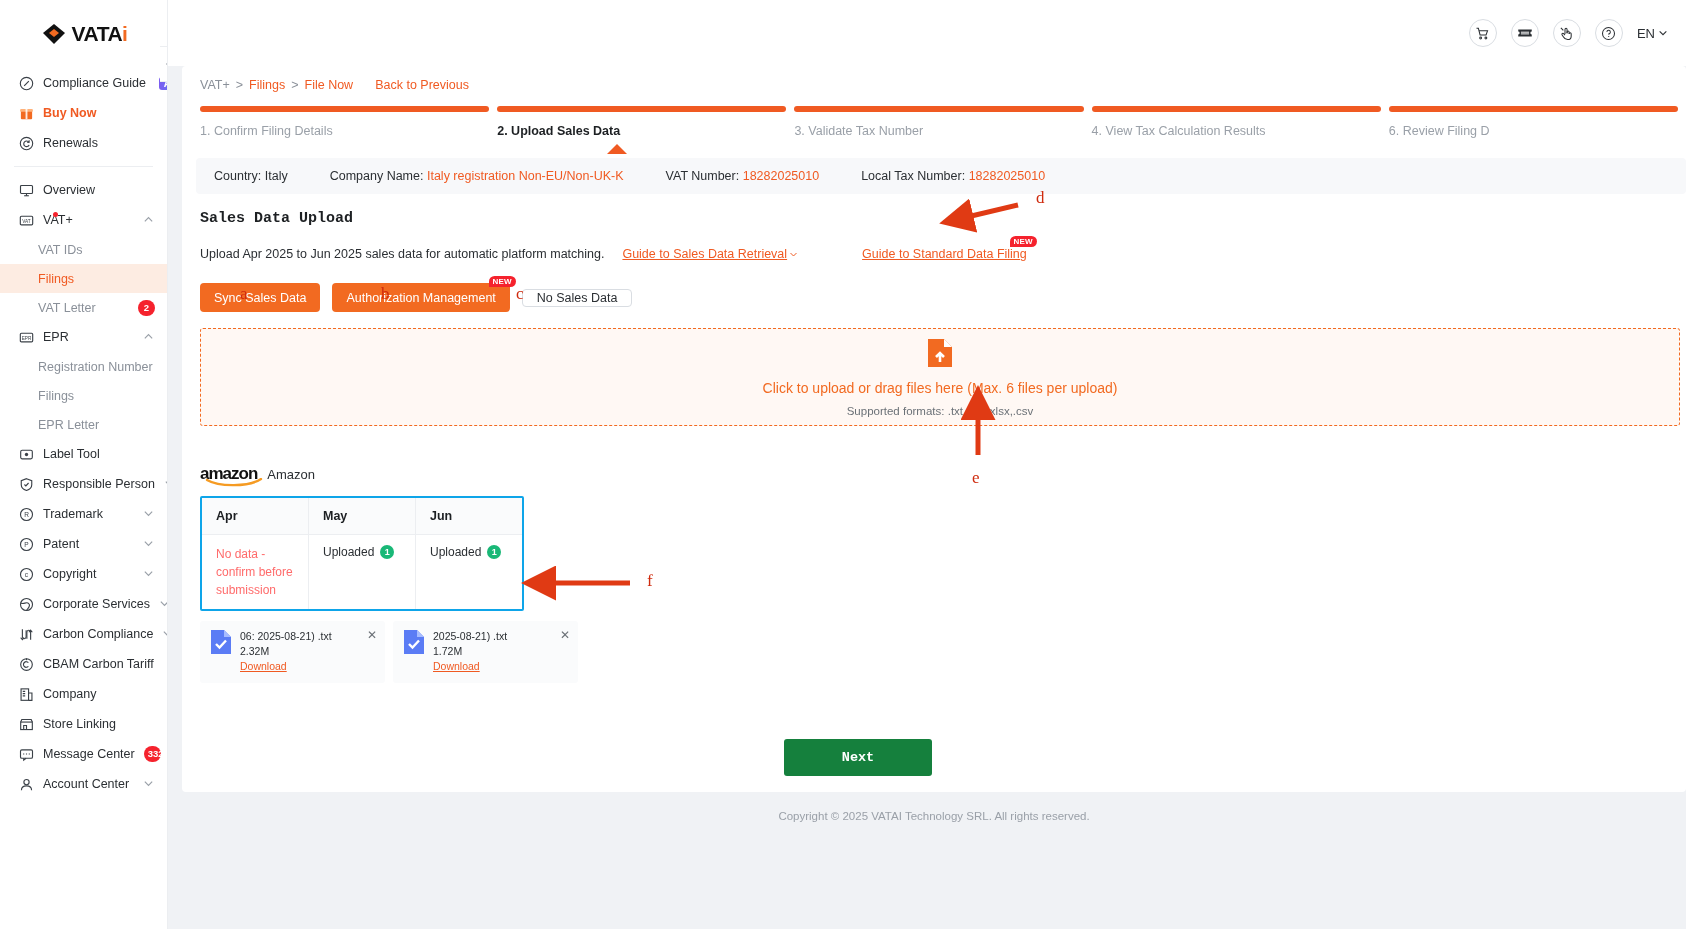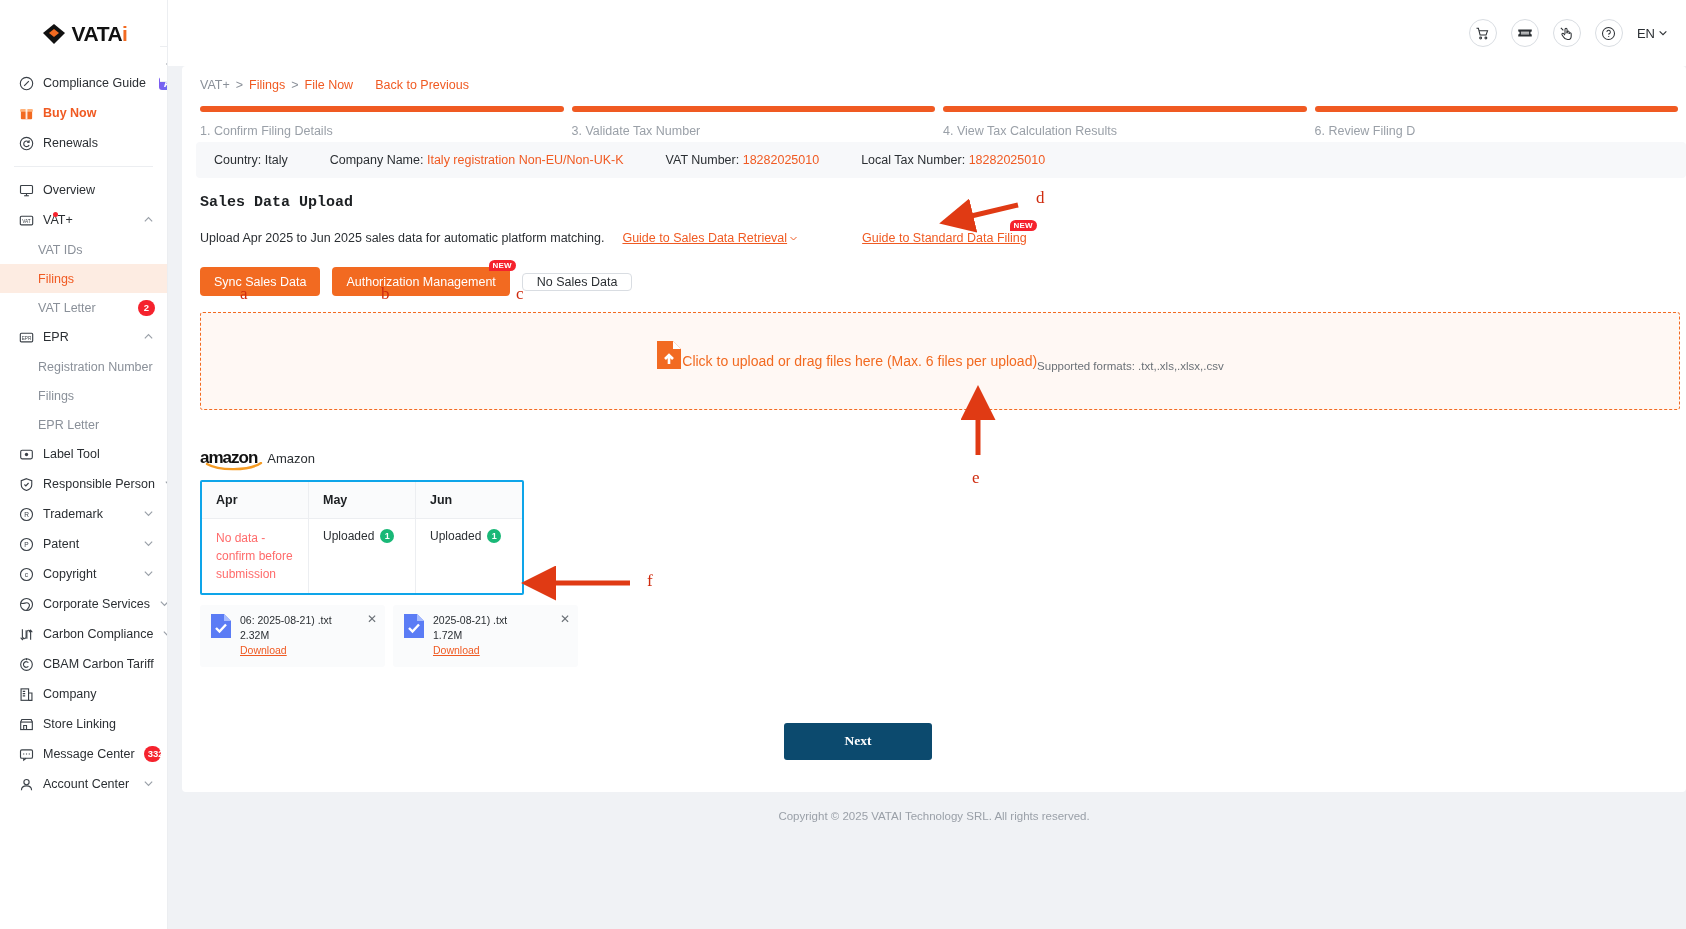--- a/index.html
+++ b/index.html
@@ -116,21 +116,21 @@
     font-family:"Liberation Sans", sans-serif;
   }
   .btn-ghost {
     background:#fff; color:#2b2f33; border:1px solid #d9dde2; border-radius: 4px;
     font-size: 12.5px; padding: 0 14px; height: 18px; cursor:pointer;
     font-family:"Liberation Sans", sans-serif;
   }
   .dropzone {
     margin: 16px 0 0 0; margin-right: 0; height: 98px;
     border: 1.5px dashed #f26a21; background:#fff8f4; border-radius: 3px;
-    display:flex; flex-direction:row; align-items:center; justify-content:center;
+    display:flex; flex-direction:column; align-items:center; justify-content:center;
     width: 1480px; cursor:pointer;
   }
   .dz-icon { margin-bottom: 8px; }
   .dz-main { color:#f26a21; font-size: 14px; }
   .dz-sub { color:#6b7177; font-size: 11.5px; margin-top: 9px; }
 
   .plat-row { display:flex; align-items:center; gap: 10px; margin-top: 38px; }
   .amz-logo { font-size: 17px; font-weight: bold; color:#111; letter-spacing:-1px; position:relative; }
   .amz-smile { position:absolute; left: 5px; bottom: -3px; width: 58px; height: 9px; }
   .plat-name { font-size: 13px; color:#2b2f33; }
@@ -151,23 +151,23 @@
     background:#fafbfc; border-radius: 3px; padding: 8px 10px; width: 185px;
     display:flex; gap: 8px; position:relative;
   }
   .fileicon { width: 22px; height: 26px; flex: 0 0 22px; }
   .fmeta { font-size: 10.5px; color:#2b2f33; line-height:1.45; }
   .fdl { color:#f05a22; text-decoration: underline; font-size: 10.5px; cursor:pointer; }
   .fx { position:absolute; right: 8px; top: 7px; color:#6b7177; font-size: 12px; cursor:pointer; }
 
   .next-wrap { display:flex; justify-content:center; margin-top: 56px; padding-right: 170px;}
   .btn-next {
-    background:#0c4a6e; color:#fff; border:none; border-radius: 3px;
+    background:#15803d; color:#fff; border:none; border-radius: 3px;
     width: 148px; height: 37px; font-size: 13.5px; font-weight:bold; cursor:pointer;
-    font-family:Liberation Serif, serif;
+    font-family:Liberation Mono, monospace;
   }
   .footer { text-align:center; font-size: 11.5px; color:#9aa0a8; padding: 18px 0 14px 0; }
 
   
   .anno { position:absolute; pointer-events:none; }
   .anno-letter { position:absolute; font-size: 17px; color:#cf2b0e; font-family:"Liberation Serif", serif; }
 </style>
 </head>
 <body>
 
@@ -507,20 +507,25 @@
           <span class="cl">Filings</span>
           <span class="sepc">&gt;</span>
           <span class="cl">File Now</span>
           <span class="back">Back to Previous</span>
         </div>
 
         <div class="steps">
           <div class="step">
             <div class="bar"></div>
             <div class="lb">1. Confirm Filing Details</div>
+          </div>
+          <div class="step cur">
+            <div class="bar"></div>
+            <div class="lb">2. Upload Sales Data</div>
+            <div class="arrow-up"></div>
           </div>
           <div class="step">
             <div class="bar"></div>
             <div class="lb">3. Validate Tax Number</div>
           </div>
           <div class="step">
             <div class="bar"></div>
             <div class="lb">4. View Tax Calculation Results</div>
           </div>
           <div class="step">

